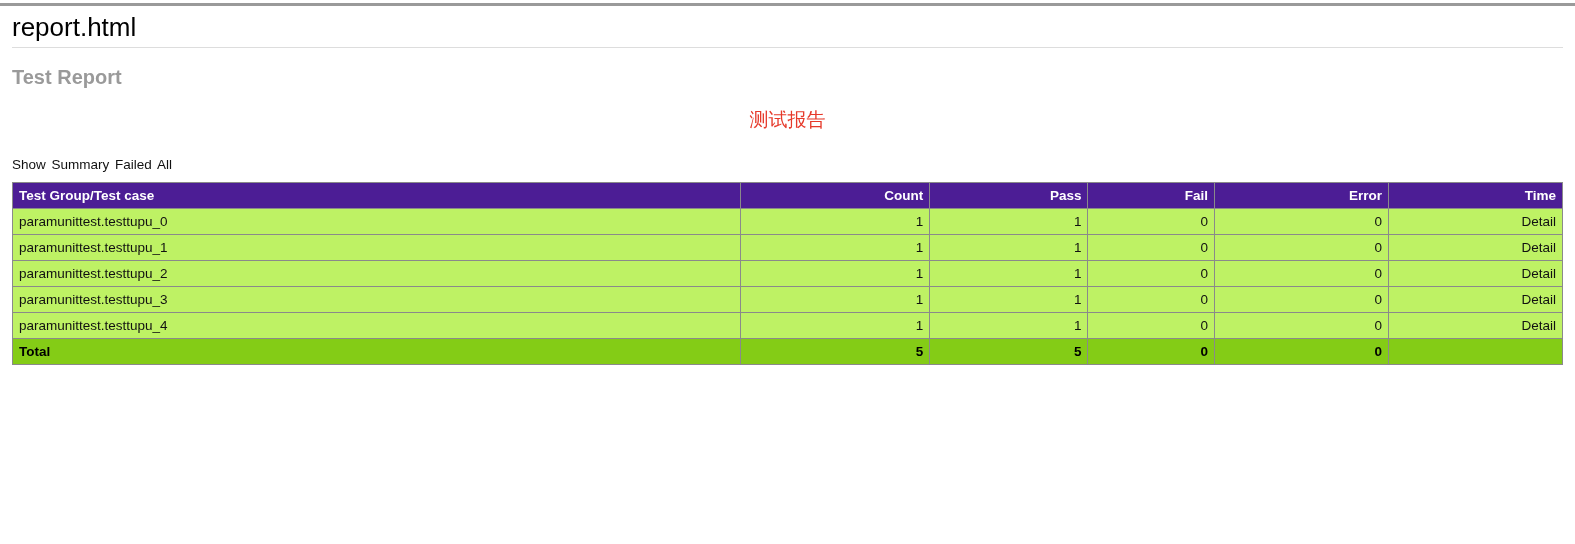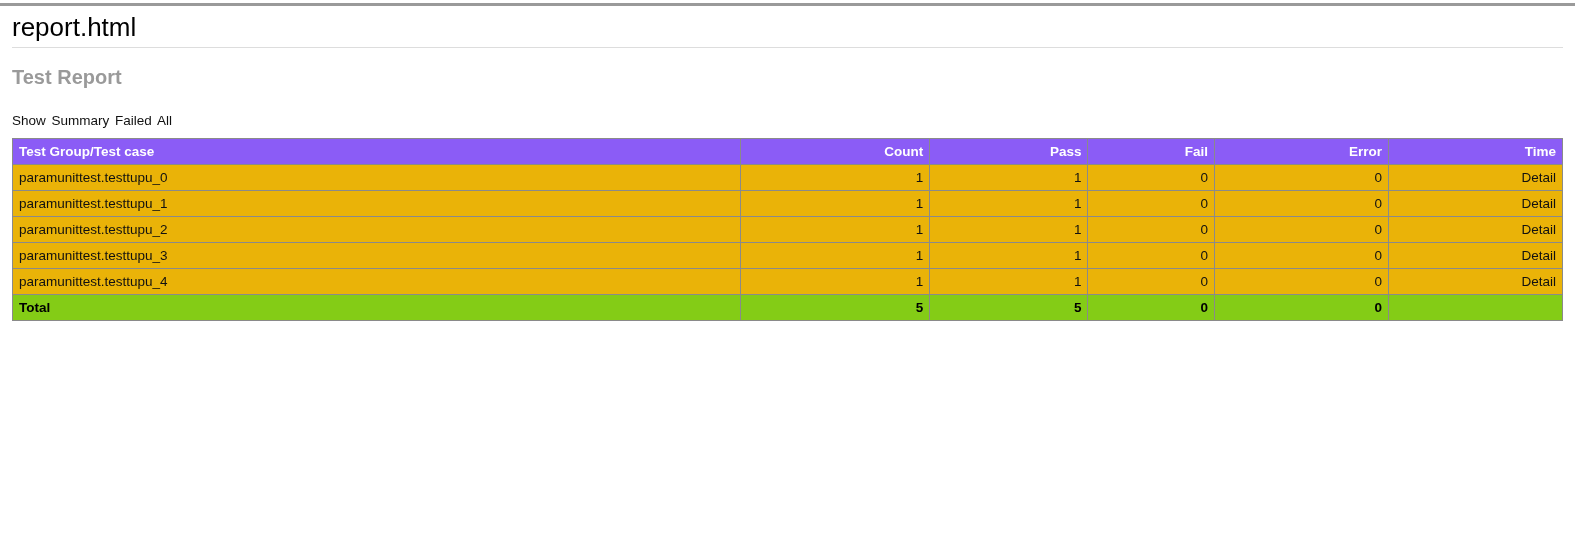--- a/index.html
+++ b/index.html
@@ -57,38 +57,38 @@
     margin: 24px 0 10px 0;
     font-size: 13.5px;
   }
   .view-links span { margin-right: 2px; }
   table.results {
     width: 100%;
     border-collapse: collapse;
     table-layout: fixed;
   }
   table.results th {
-    background: #8b5cf6;
+    background: #4c1d95;
     color: #fff;
     font-weight: bold;
     font-size: 13.5px;
     padding: 5px 6px;
     border: 1px solid #8a8a8a;
     text-align: right;
   }
   table.results th.first { text-align: left; }
   table.results td {
     padding: 5px 6px;
     border: 1px solid #8a8a8a;
     font-size: 13.5px;
     text-align: right;
   }
   table.results td.first { text-align: left; }
   tr.pass td {
-    background: #eab308;
+    background: #bef264;
     color: #111;
   }
   tr.pass td.view-cell { color: #111; }
   tr.total td {
     background: #84cc16;
     font-weight: bold;
     color: #000;
   }
   tr.total td.view-cell { font-weight: normal; }
   .col-name  { width: 46%; }
@@ -104,20 +104,21 @@
 <div class="top-rule"></div>
 <div class="page">
 
   <h1 class="page-title">report.html</h1>
   <hr class="title-rule">
 
   <h2 class="report-heading">Test Report</h2>
 
 
 
+  <div class="annotation">测试报告</div>
 
   <div class="view-links">
     <span>Show</span>
     <span>Summary</span>
     <span>Failed</span>
     <span>All</span>
   </div>
 
   <table class="results">
     <colgroup>

